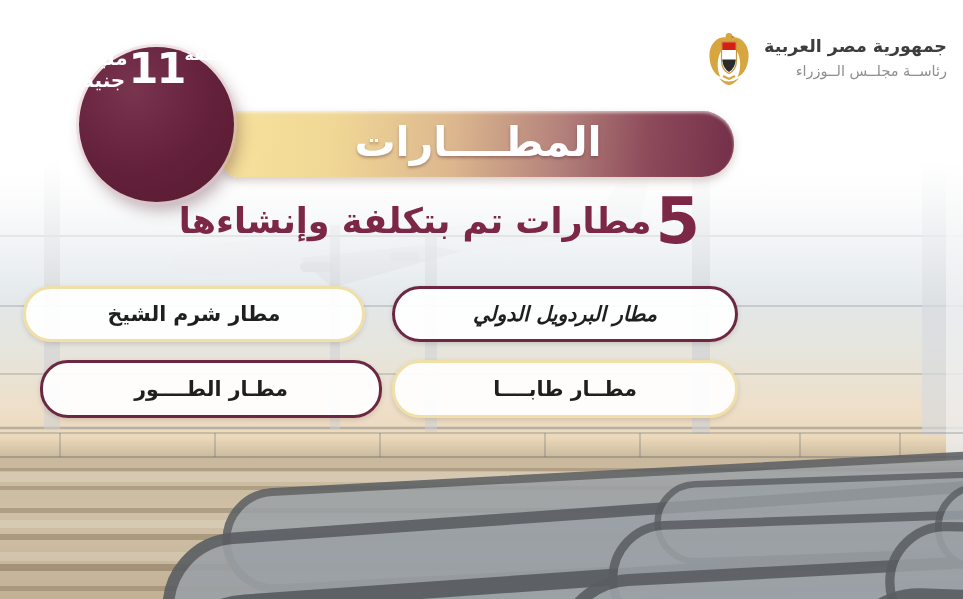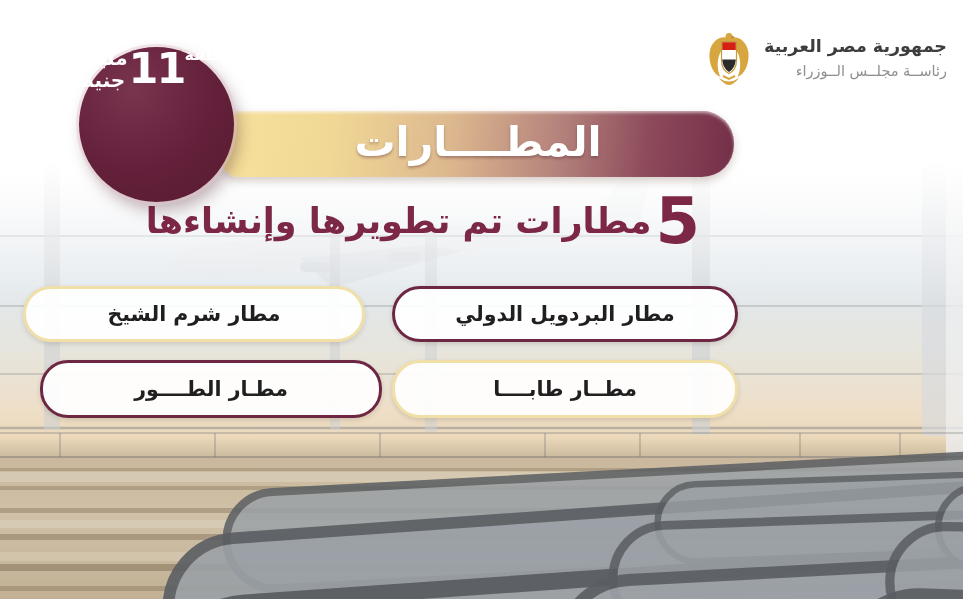--- a/index.html
+++ b/index.html
@@ -60,21 +60,21 @@
   .subtitle .text{font-size:35px;font-weight:bold;}
   
   .pill{
     position:absolute;border-radius:28px;background:rgba(255,255,255,.93);
     display:flex;align-items:center;justify-content:center;
     box-shadow:0 2px 5px rgba(80,60,50,.18);z-index:5;
     font-size:20.5px;font-weight:bold;color:#1f1f1f;
   }
   .pill.maroon{border:3px solid #6d2742;}
   .pill.gold{border:3px solid #f0dfa6;}
-  .pill-bardawil{left:392px;top:286px;width:340px;height:50px;}
+  .pill-bardawil{left:392px;top:286px;width:340px;height:50px;font-style:italic;}
   .pill-sharm{left:23px;top:286px;width:336px;height:50px;}
   .pill-taba{left:392px;top:360px;width:340px;height:52px;}
   .pill-tor{left:40px;top:360px;width:336px;height:52px;}
   .note-pill{
     position:absolute;left:216px;top:437px;width:363px;height:50px;border-radius:26px;
     background:rgba(255,255,255,.5);border:2px solid rgba(255,255,255,.85);
     display:flex;align-items:center;justify-content:center;z-index:5;
     font-size:19px;font-weight:bold;color:#262626;
   }
 </style>
@@ -183,21 +183,21 @@
     <div class="cost-prefix">بتكلفة</div>
     <div class="cost-value">11</div>
     <div class="cost-unit">مليار جنيه</div>
   </div>
 
   <div class="title-banner">
     <div class="title-banner-label">المطــــارات</div>
   </div>
 
   <div class="subtitle">
-    <span class="count">5</span><span class="text">مطارات تم تطويرها وإنشاءها</span>
+    <span class="count">5</span><span class="text">مطارات تم بتكلفة وإنشاءها</span>
   </div>
 
   <div class="pill maroon pill-bardawil">
     <span>مطار البردويل الدولي</span>
   </div>
   <div class="pill gold pill-sharm">
     <span>مطار شرم الشيخ</span>
   </div>
   <div class="pill gold pill-taba">
     <span>مطــار طابــــا</span>

